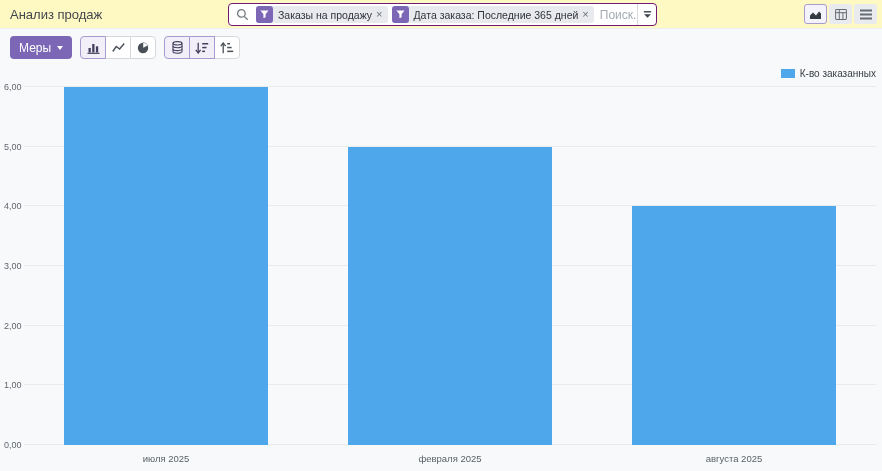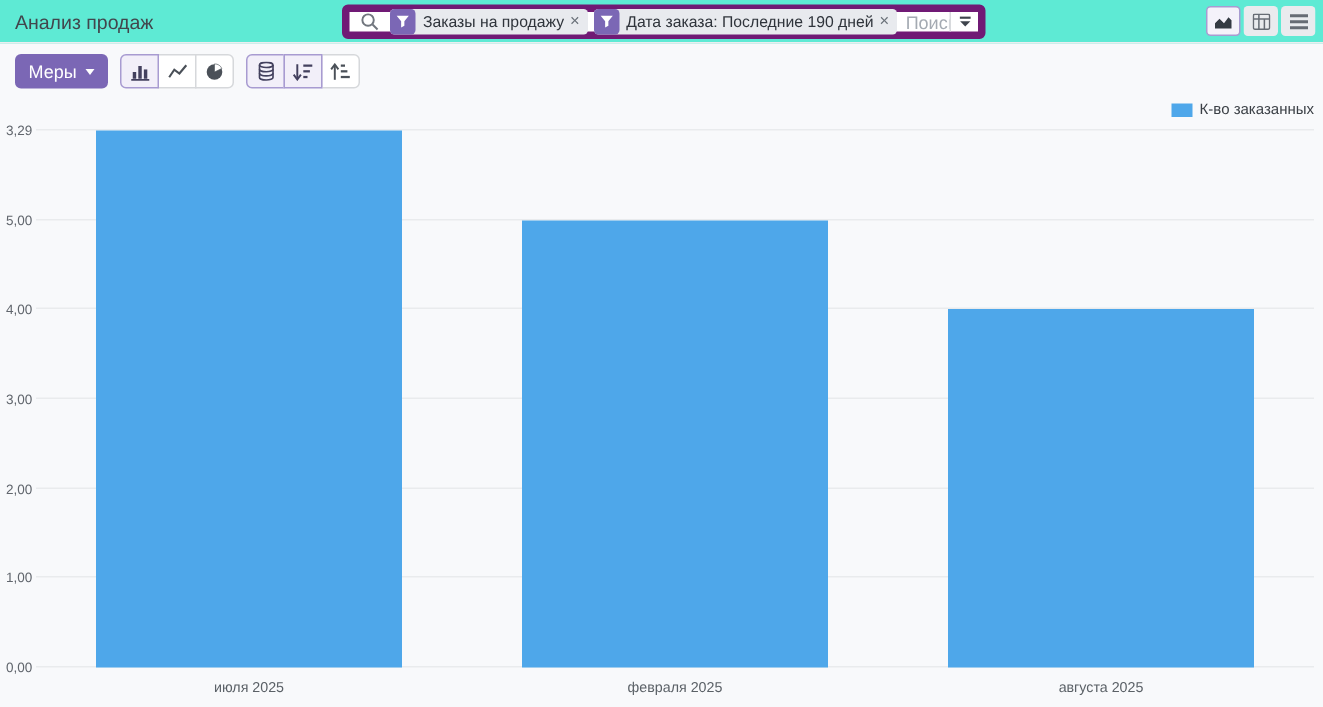--- a/index.html
+++ b/index.html
@@ -3,25 +3,25 @@
 <meta charset="utf-8">
 <style>
   * { box-sizing: border-box; }
   html,body { margin:0; padding:0; }
   body {
     width:882px; height:471px; position:relative; overflow:hidden;
     font-family:"Liberation Sans", sans-serif;
     background:#f8f9fb;
   }
   
-  .header { position:absolute; top:0; left:0; right:0; height:29px; background:#5eead4; border-bottom:1px solid #eceef0; }
+  .header { position:absolute; top:0; left:0; right:0; height:29px; background:#fef9c3; border-bottom:1px solid #eceef0; }
   .page-title { position:absolute; left:10px; top:0; line-height:29px; font-size:13px; color:#42464d; }
   .searchbar {
     position:absolute; left:228px; top:3px; width:429px; height:23px;
-    background:#fff; border:5px solid #701a75; border-radius:4px;
+    background:#fff; border:1px solid #701a75; border-radius:4px;
     display:flex; align-items:center;
   }
   .search-icon { margin:0 3px 0 7px; display:flex; flex:0 0 auto; }
   .chip { display:flex; align-items:center; background:#e8eaee; border-radius:3px; height:17px; margin-left:4px; flex:0 0 auto; }
   .chip-badge { width:17px; height:17px; background:#7b67b5; border-radius:3px; display:flex; align-items:center; justify-content:center; flex:0 0 auto; }
   .chip-label { font-size:10.5px; color:#2f343b; margin:0 4px 0 5px; white-space:nowrap; }
   .chip-close { font-size:11px; color:#697078; margin-right:5px; cursor:pointer; line-height:1; }
   .search-placeholder { font-size:12px; color:#a4aab2; margin-left:6px; flex:1 1 auto; white-space:nowrap; overflow:hidden; }
   .search-caret-box { flex:0 0 19px; align-self:stretch; border-left:1px solid #d8dadd; display:flex; align-items:center; justify-content:center; cursor:pointer; }
   .view-switcher { position:absolute; right:5px; top:4px; display:flex; gap:2px; }
@@ -79,21 +79,21 @@
       <span class="chip-label">Заказы на продажу</span>
       <span class="chip-close">×</span>
     </span>
 
     <span class="chip">
       <span class="chip-badge">
         <svg width="9" height="9" viewBox="0 0 10 10">
             <path d="M0.5 0.5 H9.5 L6.2 4.6 V8 L3.8 9.2 V4.6 Z" fill="#fff"></path>
           </svg>
       </span>
-      <span class="chip-label">Дата заказа: Последние 190 дней</span>
+      <span class="chip-label">Дата заказа: Последние 365 дней</span>
       <span class="chip-close">×</span>
     </span>
 
     <span class="search-placeholder">Поиск...</span>
 
     <span class="search-caret-box">
       <svg width="9" height="9" viewBox="0 0 10 10">
           <rect x="1" y="1.2" width="8" height="1.6" fill="#3e444c"></rect>
           <path d="M1.2 4.6 H8.8 L5 8.6 Z" fill="#3e444c"></path>
         </svg>
@@ -193,21 +193,21 @@
       <div class="ytick" style="bottom: 16.6667%;">1,00</div>
       <div class="gridline" style="bottom: 33.3333%;"></div>
       <div class="ytick" style="bottom: 33.3333%; text-align: center;">2,00</div>
       <div class="gridline" style="bottom: 50%;"></div>
       <div class="ytick" style="bottom: 50%;">3,00</div>
       <div class="gridline" style="bottom: 66.6667%;"></div>
       <div class="ytick" style="bottom: 66.6667%; margin-top: 20px;">4,00</div>
       <div class="gridline" style="bottom: 83.3333%;"></div>
       <div class="ytick" style="bottom: 83.3333%;">5,00</div>
       <div class="gridline" style="bottom: 100%;"></div>
-      <div class="ytick" style="bottom: 100%;">3,29</div>
+      <div class="ytick" style="bottom: 100%;">6,00</div>
       <div class="bars-row">
         <div class="bar-slot">
           <div class="bar" style="height: 100%; background: rgb(78, 167, 234);"></div>
         </div>
         <div class="bar-slot">
           <div class="bar" style="height: 83.3333%; background: rgb(78, 167, 234);"></div>
         </div>
         <div class="bar-slot">
           <div class="bar" style="height: 66.6667%; background: rgb(78, 167, 234);"></div>
         </div>

